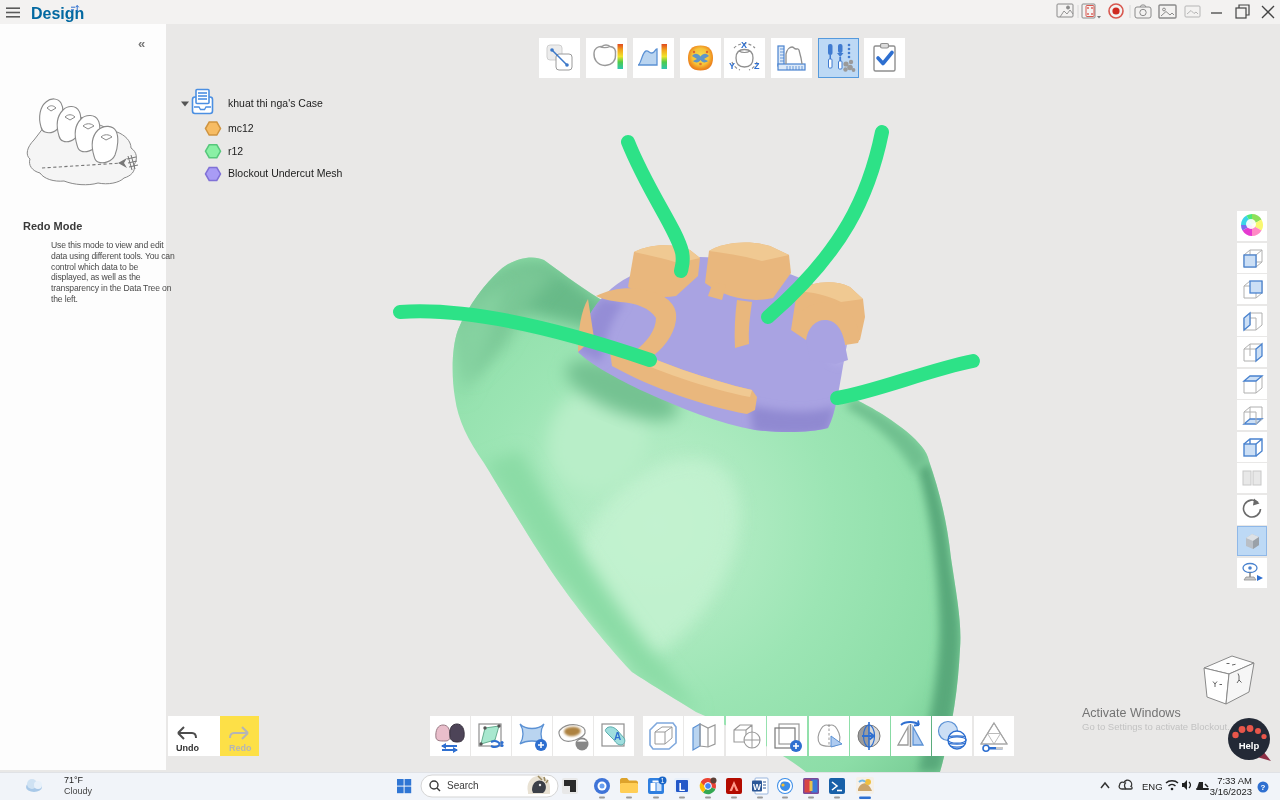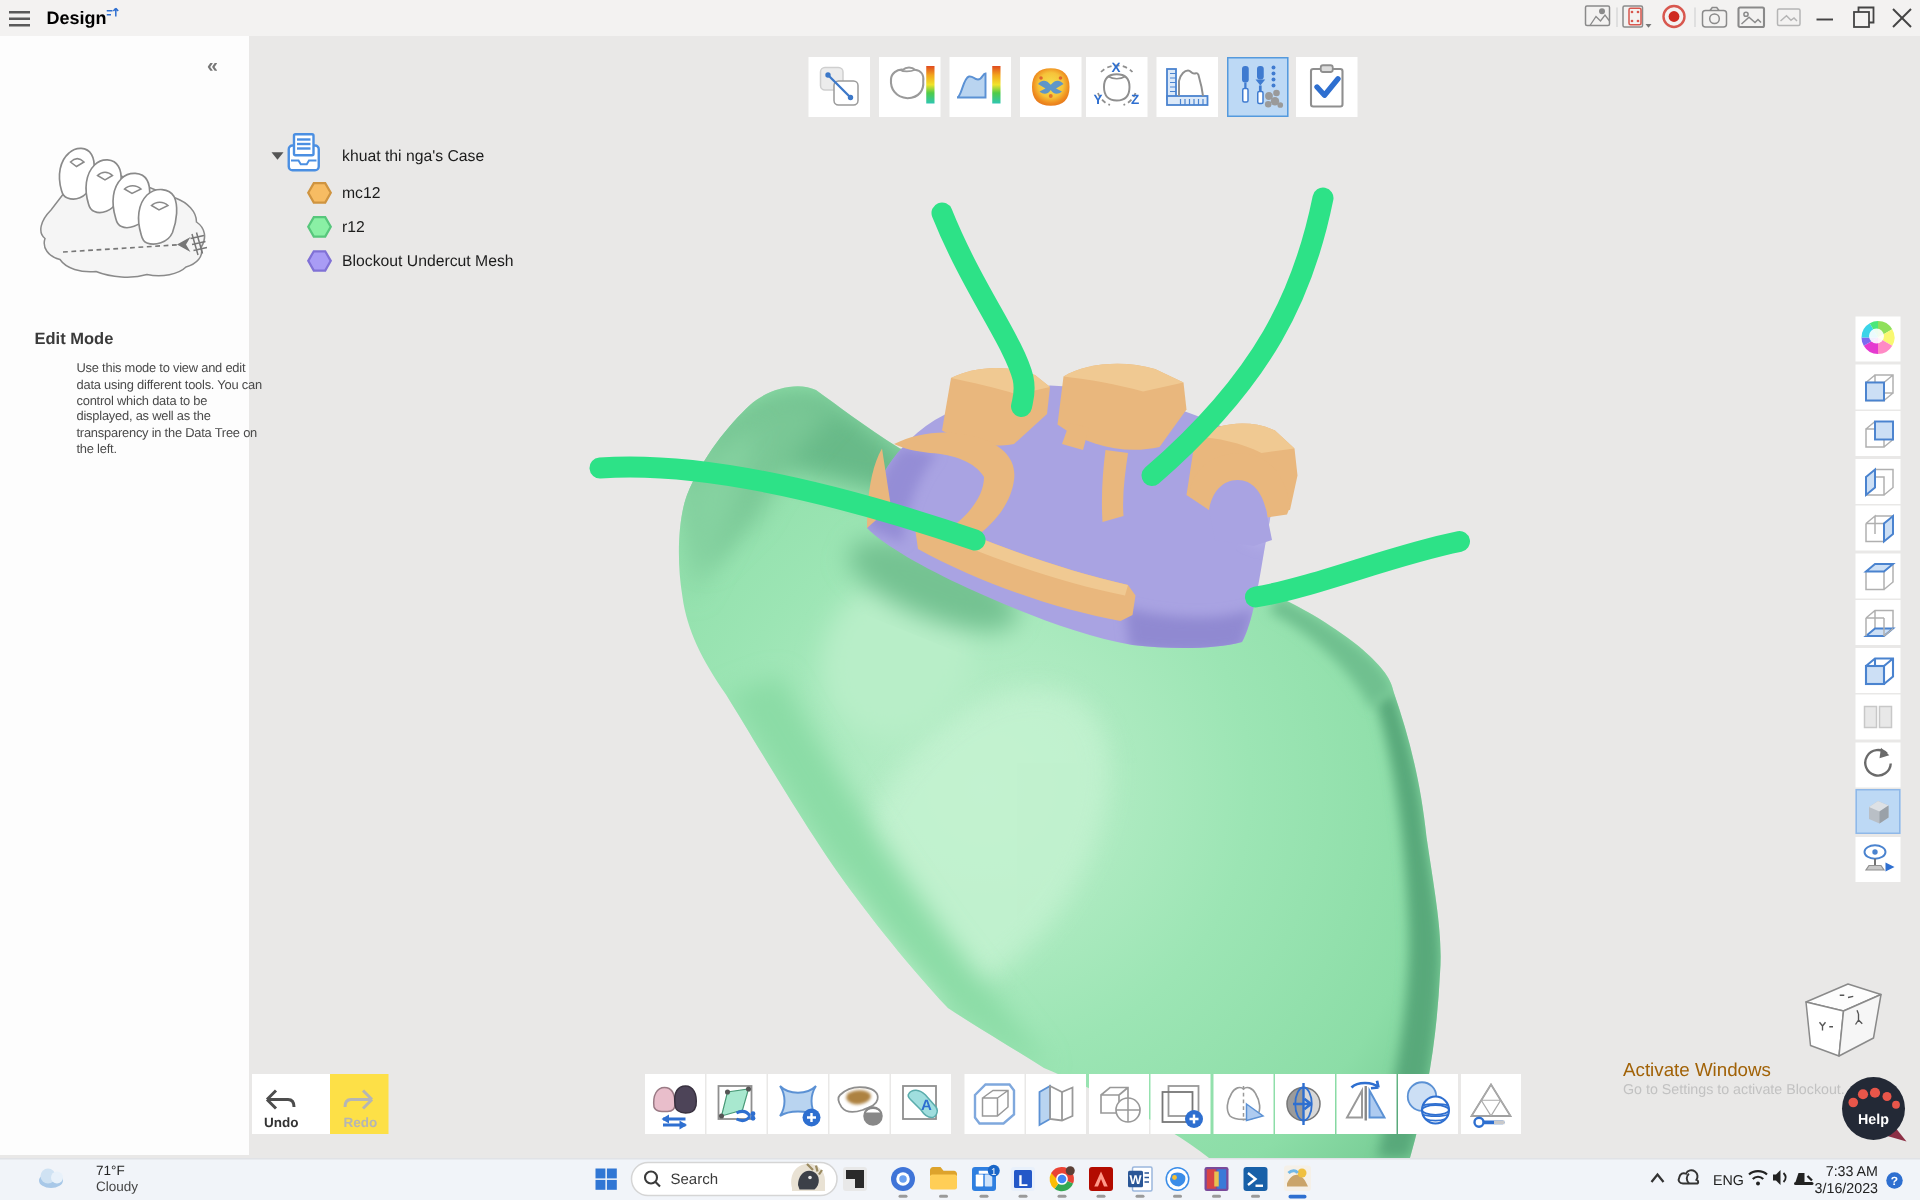--- a/index.html
+++ b/index.html
@@ -1,21 +1,21 @@
 <!DOCTYPE html>
 <html><head>
 <meta charset="utf-8">
 <style>
 * { margin:0; padding:0; box-sizing:border-box; }
 html,body { width:1280px; height:800px; overflow:hidden; }
 body { font-family:"Liberation Sans",sans-serif; position:relative; background:#e9e8e7; }
 .abs { position:absolute; }
 
 #titlebar { left:0; top:0; width:1280px; height:24px; background:#f3f2f1; }
-#design-label { left:31px; top:5px; color:#000000; font-size:12px; font-weight:bold; }
+#design-label { left:31px; top:5px; color:#0369a1; font-size:16px; font-weight:bold; }
 
 #sidebar { left:0; top:24px; width:166px; height:746px; background:#fdfdfd; }
 #collapse { left:138px; top:36px; color:#777; font-size:13px; font-weight:bold; }
 #editmode-h { left:23px; top:220px; font-size:11px; font-weight:bold; color:#3a3a3a; }
 #editmode-p { left:23px; top:240px; width:140px; font-size:8.6px; line-height:10.8px; color:#4a4a4a; letter-spacing:-0.15px; white-space:nowrap;margin-left:28px; }
 
 .tbtn { position:absolute; width:41px; height:40px; background:#fff; }
 .tbtn.sel { background:#bdd9f5; border:1px solid #559add; }
 .bbtn { position:absolute; width:40px; height:40px; background:#fff; top:716px; }
 .rbtn { position:absolute; left:1237px; width:30px; height:30px; background:#fff; }
@@ -108,21 +108,21 @@
 
   <path d="M 74,61 C 71,51 72,41 78,35 C 84,29.5 93,30.5 96,36 C 99,42 98,52 95,60 C 92,67 83,69 78,67 C 75,66 74.5,63 74,61 Z" fill="#fff" stroke="#8a8a8a" stroke-width="1.1"></path>
   <path d="M 81,42 C 84,39 89,39 92,42 L 86,45 Z" fill="none" stroke="#8a8a8a" stroke-width="1"></path>
 
   <line x1="22" y1="73" x2="102" y2="68" stroke="#777" stroke-width="1.1" stroke-dasharray="3.2 2.4"></line>
   <path d="M 98,68 L 107,63 L 104,68 L 107,73 Z" fill="#777"></path>
   <g stroke="#777" stroke-width="1" fill="none">
       <path d="M 108,61 L 112,75 M 111,60 L 115,74 M 107,64 L 116,62 M 108,68 L 117,66 M 109,72 L 118,70"></path>
     </g>
 </svg>
-<div class="abs" id="editmode-h">Edit Mode</div>
+<div class="abs" id="editmode-h">Redo Mode</div>
 <div class="abs" id="editmode-p">Use this mode to view and edit<br>data using different tools. You can<br>control which data to be<br>displayed, as well as the<br>transparency in the Data Tree on<br>the left.</div>
 
 <svg class="abs" id="model" style="left:166px;top:24px" width="1114" height="748" viewBox="166 24 1114 748">
   <defs>
     <radialGradient id="gbody" cx="0.40" cy="0.52" r="0.70">
       <stop offset="0" stop-color="#bff0cd"></stop>
       <stop offset="0.5" stop-color="#9ce5b4"></stop>
       <stop offset="0.85" stop-color="#8cdda7"></stop>
       <stop offset="1" stop-color="#7bcf98"></stop>
     </radialGradient>
@@ -551,21 +551,21 @@
 <div class="bbtn" style="left:973.5px">
   <svg width="40" height="40" viewBox="0 0 40 40">
     <path d="M 20,7 L 33,28 L 7,28 Z" fill="none" stroke="#999" stroke-width="1.2"></path>
     <path d="M 20,7 L 26.5,17.5 L 13.5,17.5 Z M 13.5,17.5 L 20,28 L 7,28 Z M 26.5,17.5 L 33,28 L 20,28 Z" fill="none" stroke="#aaa" stroke-width="0.8"></path>
     <rect x="13" y="31" width="16" height="2.5" rx="1.2" fill="#2e6fd0"></rect>
     <rect x="22" y="31" width="7" height="2.5" fill="#c9c9c9"></rect>
     <circle cx="12" cy="32.2" r="3" fill="#fff" stroke="#2e6fd0" stroke-width="1.6"></circle>
   </svg>
 </div>
 
-<div class="abs" style="left:1082px;top:706px;font-size:12.5px;color:#a16207">Activate Windows</div>
+<div class="abs" style="left:1082px;top:706px;font-size:12.5px;color:#737373">Activate Windows</div>
 <div class="abs" style="left:1082px;top:721px;font-size:9.5px;color:#c2c2c2">Go to Settings to activate Blockout.</div>
 <svg class="abs" style="left:1198px;top:652px" width="62" height="56" viewBox="0 0 62 56">
   <g stroke="#8a8a8a" stroke-width="1" fill="#fdfdfd" stroke-linejoin="round">
     <path d="M 6,16 L 34,4 L 56,11 L 31,22 Z"></path>
     <path d="M 6,16 L 31,22 L 28,52 L 9,45 Z" fill="#fff"></path>
     <path d="M 31,22 L 56,11 L 51,40 L 28,52 Z" fill="#f6f6f6"></path>
   </g>
   <g stroke="#555" stroke-width="0.9" fill="none">
     <path d="M 17,32 L 19,29.5 M 17,32 L 15,29.5 M 17,32 L 17,35 M 21.5,32.5 L 24,32.5"></path>
     <path d="M 41,28 L 39,31 M 41,28 L 43.5,30.5 M 41,28 L 41,24 M 41,24 L 40,21.5"></path>

